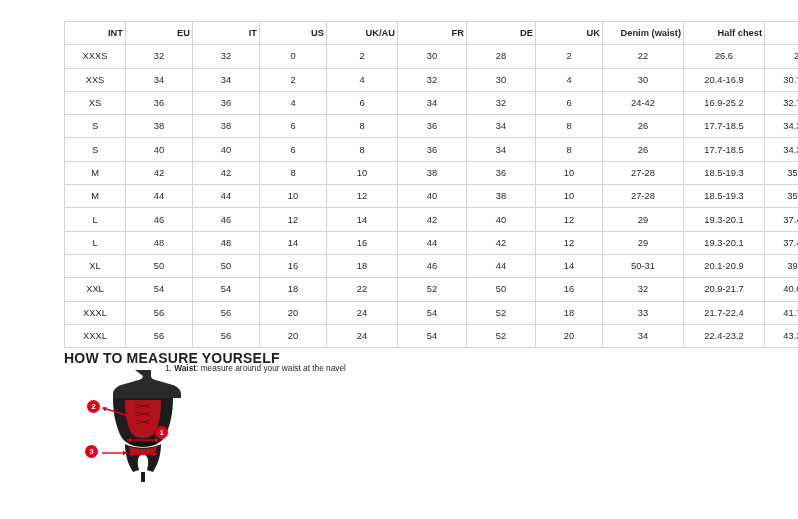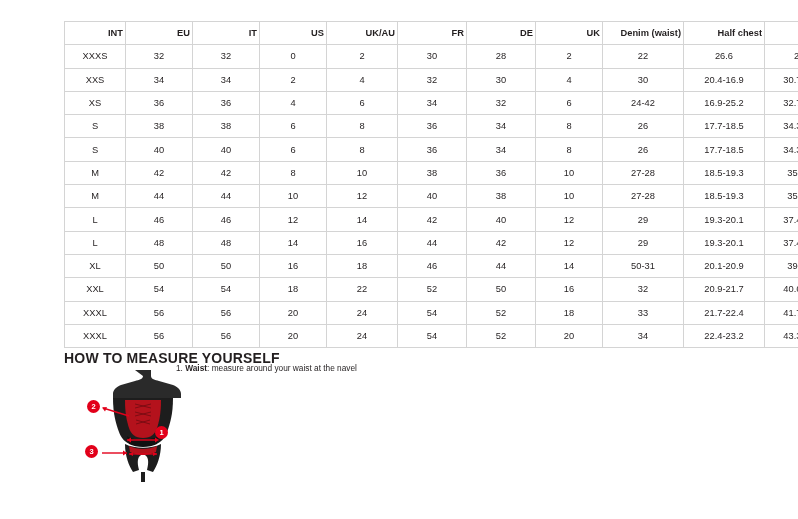--- a/index.html
+++ b/index.html
@@ -74,21 +74,21 @@
   }
   .figure {
     position: absolute;
     left: 83px;
     top: 366px;
     width: 120px;
     height: 130px;
   }
   .steps {
     position: absolute;
-    left: 176px;
+    left: 165px;
     top: 364px;
     width: 420px;
   }
   .step {
     font-size: 8.3px;
     color: #231f20;
     margin-bottom: 12.5px;
     line-height: 1.2;
   }
   .step b { font-weight: bold; }

